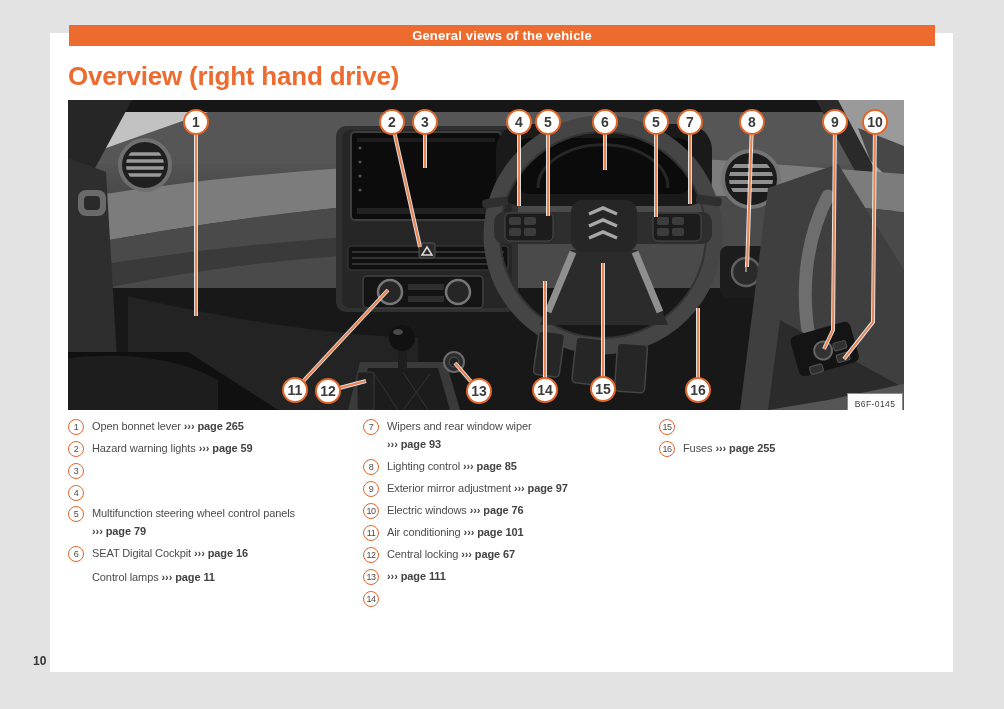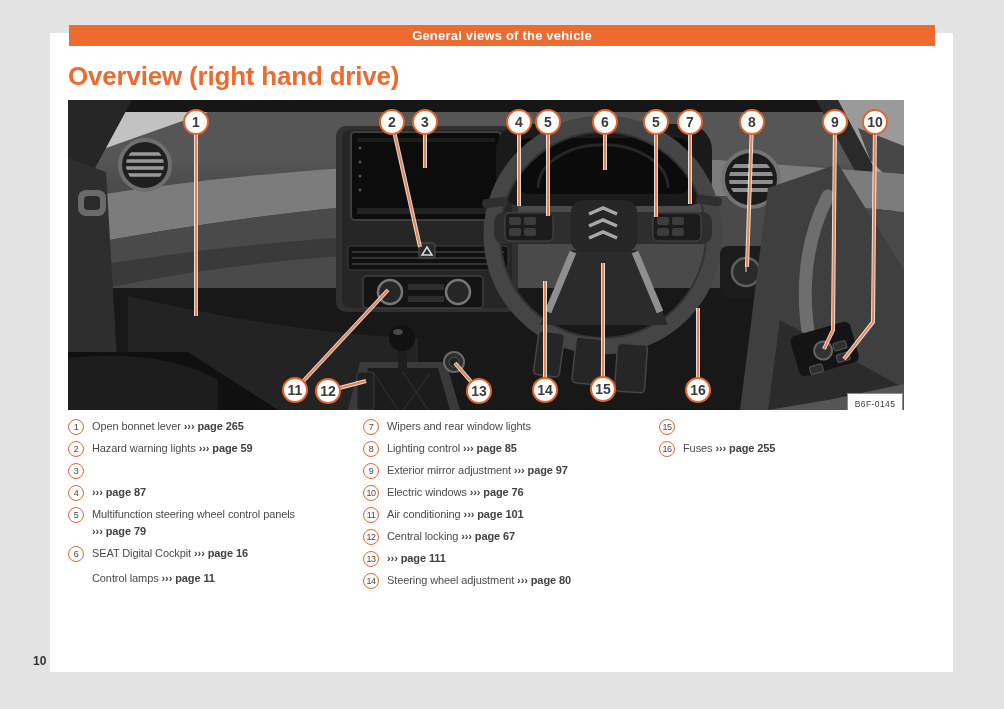--- a/index.html
+++ b/index.html
@@ -280,21 +280,20 @@
             <div class="legend-text">
               <div class="legend-line"><span>Hazard warning lights </span><span class="ref">››› page 59</span></div>
             </div>
           </div>
           <div class="legend-item">
             <span class="num-badge">3</span>
           </div>
           <div class="legend-item">
             <span class="num-badge">4</span>
             <div class="legend-text">
-              <div class="legend-line"><span class="ref">››› page 87</span></div>
             </div>
           </div>
           <div class="legend-item">
             <span class="num-badge">5</span>
             <div class="legend-text">
               <div class="legend-line"><span>Multifunction steering wheel control panels</span></div>
               <div class="legend-line"><span class="ref">››› page 79</span></div>
             </div>
           </div>
           <div class="legend-item">
@@ -307,21 +306,22 @@
             <span class="num-spacer"></span>
             <div class="legend-text">
               <div class="legend-line"><span>Control lamps </span><span class="ref">››› page 11</span></div>
             </div>
           </div>
         </div>
         <div class="legend-col">
           <div class="legend-item">
             <span class="num-badge">7</span>
             <div class="legend-text">
-              <div class="legend-line"><span>Wipers and rear window lights</span></div>
+              <div class="legend-line"><span>Wipers and rear window wiper</span></div>
+              <div class="legend-line"><span class="ref">››› page 93</span></div>
             </div>
           </div>
           <div class="legend-item">
             <span class="num-badge">8</span>
             <div class="legend-text">
               <div class="legend-line"><span>Lighting control </span><span class="ref">››› page 85</span></div>
             </div>
           </div>
           <div class="legend-item">
             <span class="num-badge">9</span>
@@ -348,23 +348,20 @@
             </div>
           </div>
           <div class="legend-item">
             <span class="num-badge">13</span>
             <div class="legend-text">
               <div class="legend-line"><span class="ref">››› page 111</span></div>
             </div>
           </div>
           <div class="legend-item">
             <span class="num-badge">14</span>
-            <div class="legend-text">
-              <div class="legend-line"><span>Steering wheel adjustment </span><span class="ref">››› page 80</span></div>
-            </div>
           </div>
         </div>
         <div class="legend-col">
           <div class="legend-item">
             <span class="num-badge">15</span>
           </div>
           <div class="legend-item">
             <span class="num-badge">16</span>
             <div class="legend-text">
               <div class="legend-line"><span>Fuses </span><span class="ref">››› page 255</span></div>

